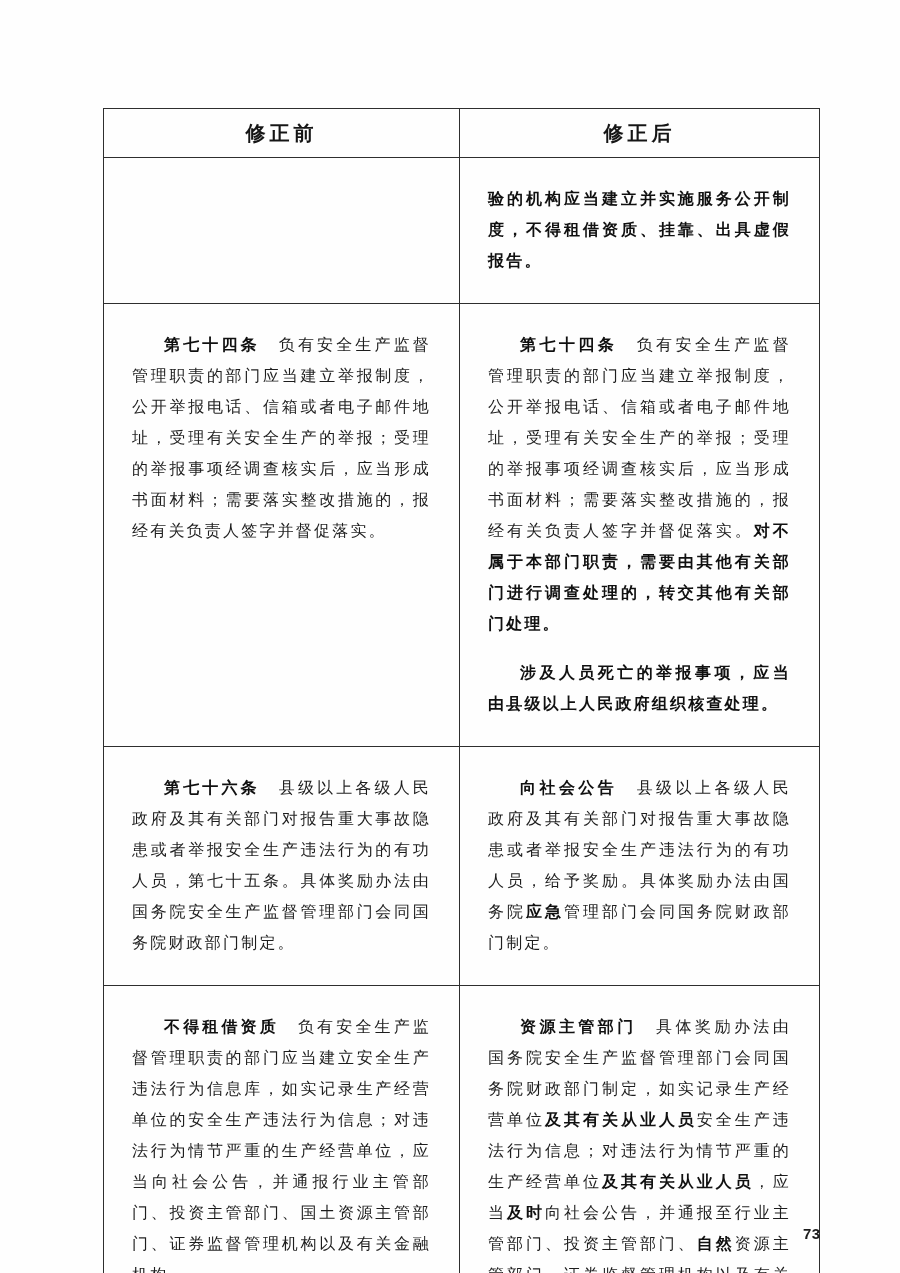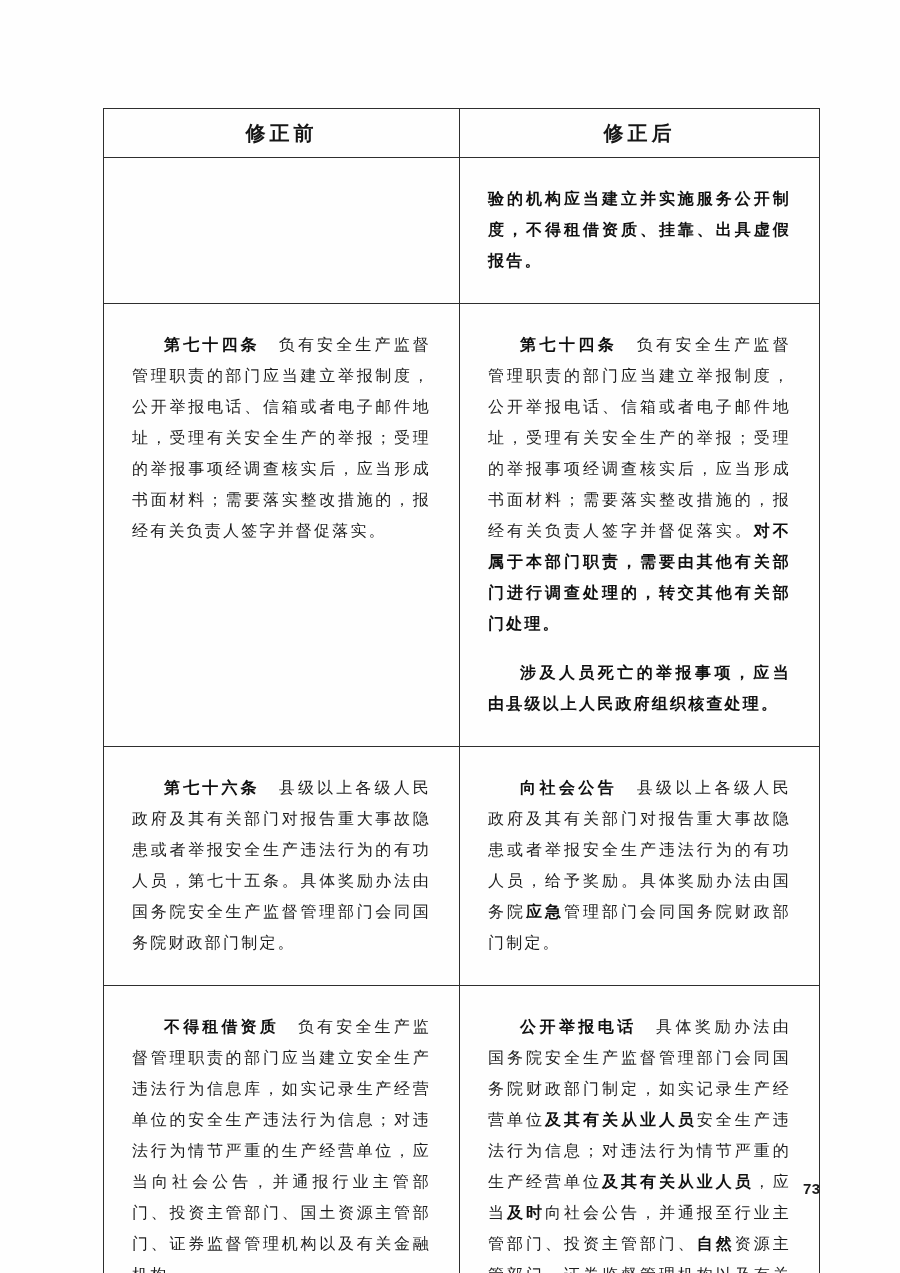--- a/index.html
+++ b/index.html
@@ -61,21 +61,21 @@
     font-family: "Liberation Sans", "DejaVu Sans", sans-serif;
     font-weight: 700;
     color: #101010;
   }
   tr.r0 td { height: 111px; }
   tr.r2 td { height: 197px; }
   tr.r3 td { height: 330px; }
   .pagenum {
     position: absolute;
     left: 803px;
-    top: 1180px;
+    top: 1225px;
     font-family: "Liberation Sans", "DejaVu Sans", sans-serif;
     font-size: 15px;
     font-weight: 600;
     color: #1c1c1c;
     letter-spacing: 0.5px;
   }
 </style>
 </head>
 <body>
 
@@ -114,20 +114,20 @@
           </td>
           <td>
             <p class="ind"><span class="em">向社会公告</span><span>　县级以上各级人民政府及其有关部门对报告重大事故隐患或者举报安全生产违法行为的有功人员，给予奖励。具体奖励办法由国务院</span><span class="em">应急</span><span>管理部门会同国务院财政部门制定。</span></p>
           </td>
         </tr>
         <tr class="r3">
           <td>
             <p class="ind"><span class="em">不得租借资质</span><span>　负有安全生产监督管理职责的部门应当建立安全生产违法行为信息库，如实记录生产经营单位的安全生产违法行为信息；对违法行为情节严重的生产经营单位，应当向社会公告，并通报行业主管部门、投资主管部门、国土资源主管部门、证券监督管理机构以及有关金融机构。</span></p>
           </td>
           <td>
-            <p class="ind"><span class="em">公开举报电话</span><span>　具体奖励办法由国务院安全生产监督管理部门会同国务院财政部门制定，如实记录生产经营单位</span><span class="em">及其有关从业人员</span><span>安全生产违法行为信息；对违法行为情节严重的生产经营单位</span><span class="em">及其有关从业人员</span><span>，应当</span><span class="em">及时</span><span>向社会公告，并通报至行业主管部门、投资主管部门、</span><span class="em">自然</span><span>资源主管部门、证券监督管理机构以及有关金融机构。</span></p>
+            <p class="ind"><span class="em">资源主管部门</span><span>　具体奖励办法由国务院安全生产监督管理部门会同国务院财政部门制定，如实记录生产经营单位</span><span class="em">及其有关从业人员</span><span>安全生产违法行为信息；对违法行为情节严重的生产经营单位</span><span class="em">及其有关从业人员</span><span>，应当</span><span class="em">及时</span><span>向社会公告，并通报至行业主管部门、投资主管部门、</span><span class="em">自然</span><span>资源主管部门、证券监督管理机构以及有关金融机构。</span></p>
           </td>
         </tr>
       </tbody>
   </table>
 
   <div class="pagenum">73</div>
 </div>
 
 </body></html>

